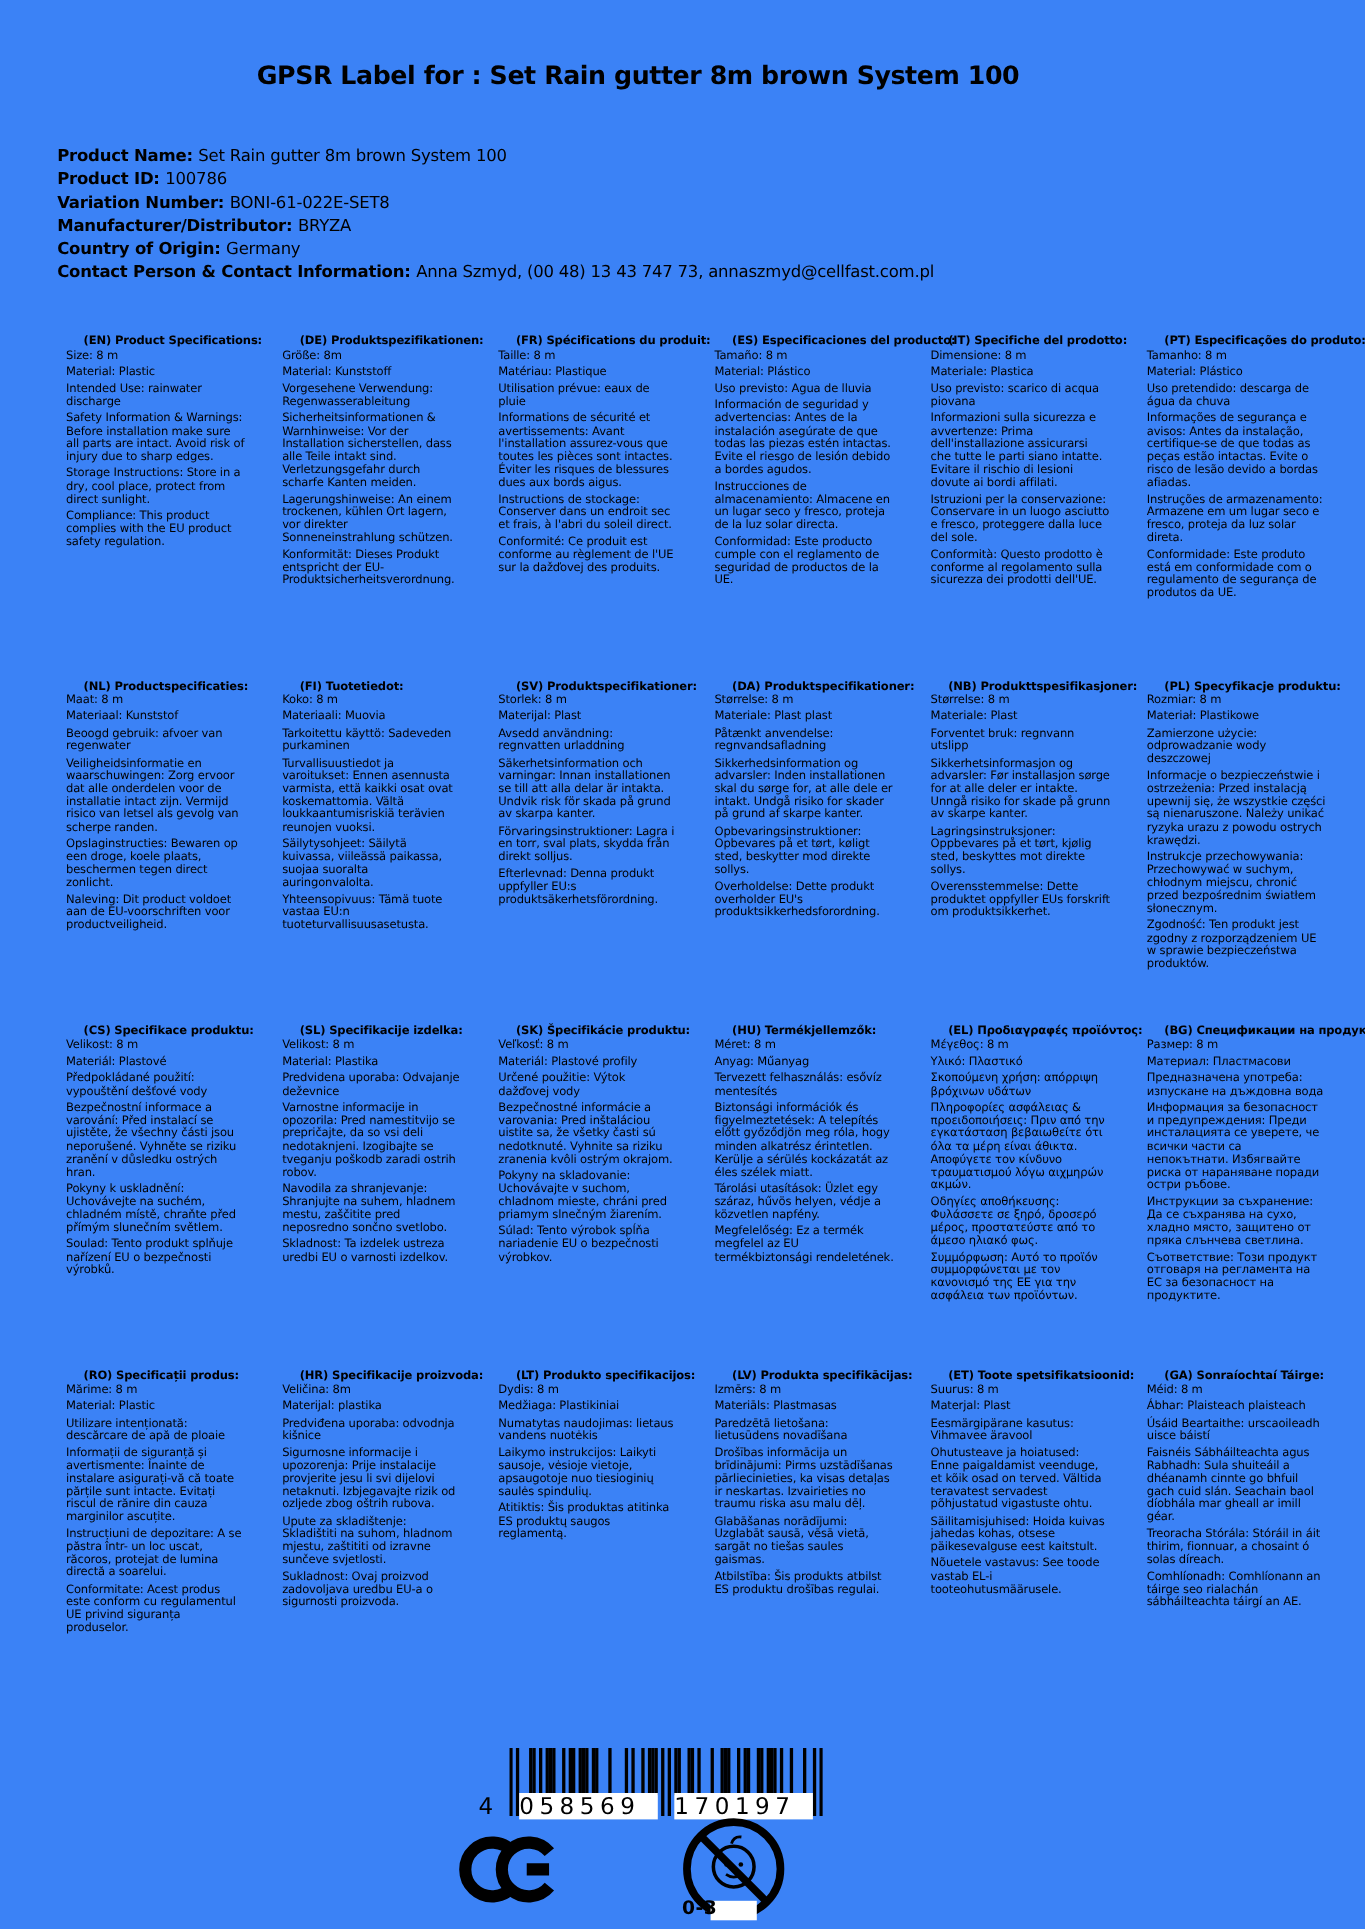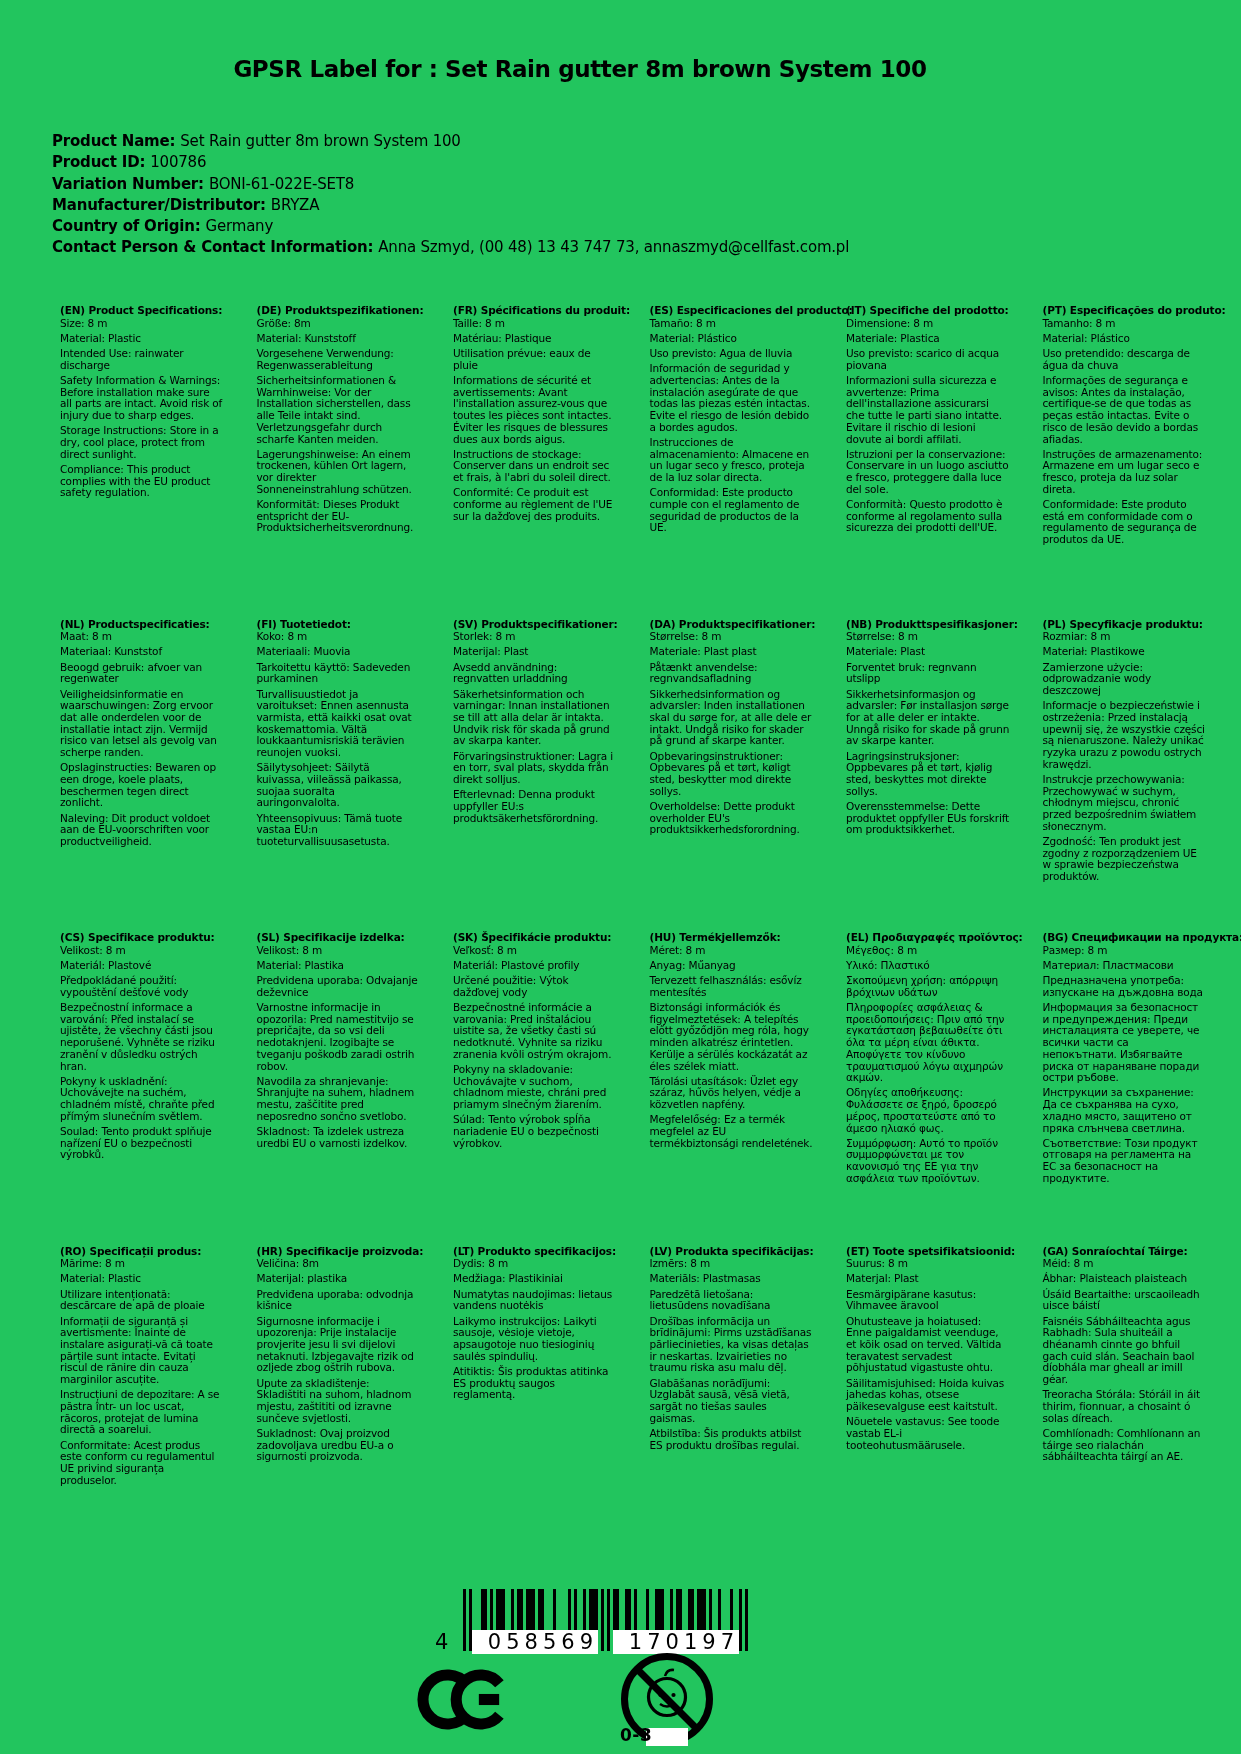--- a/index.html
+++ b/index.html
@@ -1,33 +1,33 @@
 <!DOCTYPE html>
 <html><head>
 <meta charset="utf-8">
 <style>
   * { margin:0; padding:0; box-sizing:border-box; }
   html,body { background:#fff; }
-  .page{ position:relative; width:1241px; height:1754px; background:#22c55e;
+  .page{ position:relative; width:1241px; height:1754px; background:#3b82f6;
          font-family:"DejaVu Sans","Liberation Sans",sans-serif; color:#000; overflow:hidden; }
   .title{ position:absolute; left:0; top:56px; width:1160px; text-align:center;
           font-weight:bold; font-size:23px; letter-spacing:-0.4px; }
   .product-info{ position:absolute; left:52px; top:131px; font-size:15px; line-height:21.3px; letter-spacing:-0.2px;}
   .pi-label{ font-weight:bold; }
   .spec-grid{ position:absolute; left:60px; top:305px; display:grid;
               grid-template-columns:repeat(6,196.5px); grid-auto-rows:313.5px; }
   .spec-cell{ font-size:10.5px; line-height:11.7px; padding-right:33px;
               letter-spacing:-0.15px; overflow-wrap:break-word; }
-  .spec-header{ font-weight:bold; white-space:nowrap; margin:0 0 1px 0; }
+  .spec-header{ font-weight:bold; white-space:nowrap; margin:0 0 1px 16px; }
   .spec-cell p{ margin:0 0 3.5px 0; }
   .barcode{ position:absolute; left:435px; top:1589px; width:320px; height:66px; }
   .bc-first{ position:absolute; left:0; top:41px; font-size:21px; }
   #bc-svg{ position:absolute; left:28px; top:0; }
   #bc-svg rect{ fill:#000; }
-  .bc-num{ position:absolute; top:41px; width:126px; text-align:right; font-size:21px;
+  .bc-num{ position:absolute; top:41px; width:126px; text-align:left; font-size:21px;
            background:#fff; letter-spacing:5px; white-space:nowrap; }
   .bc-g1{ left:37px; } .bc-g2{ left:178px; }
   .ce{ position:absolute; left:417px; top:1668px; width:96px; height:63px; }
   .ce path{ stroke:#000; stroke-width:12; fill:none; }
   .age{ position:absolute; left:620px; top:1652px; width:94px; height:94px; }
   .age svg{ position:absolute; left:0; top:0; }
   .age-label{ position:absolute; left:0; bottom:1px; width:100%; text-align:left;
               font-weight:bold; font-size:17px; letter-spacing:0.5px; }
 </style>
 </head>

